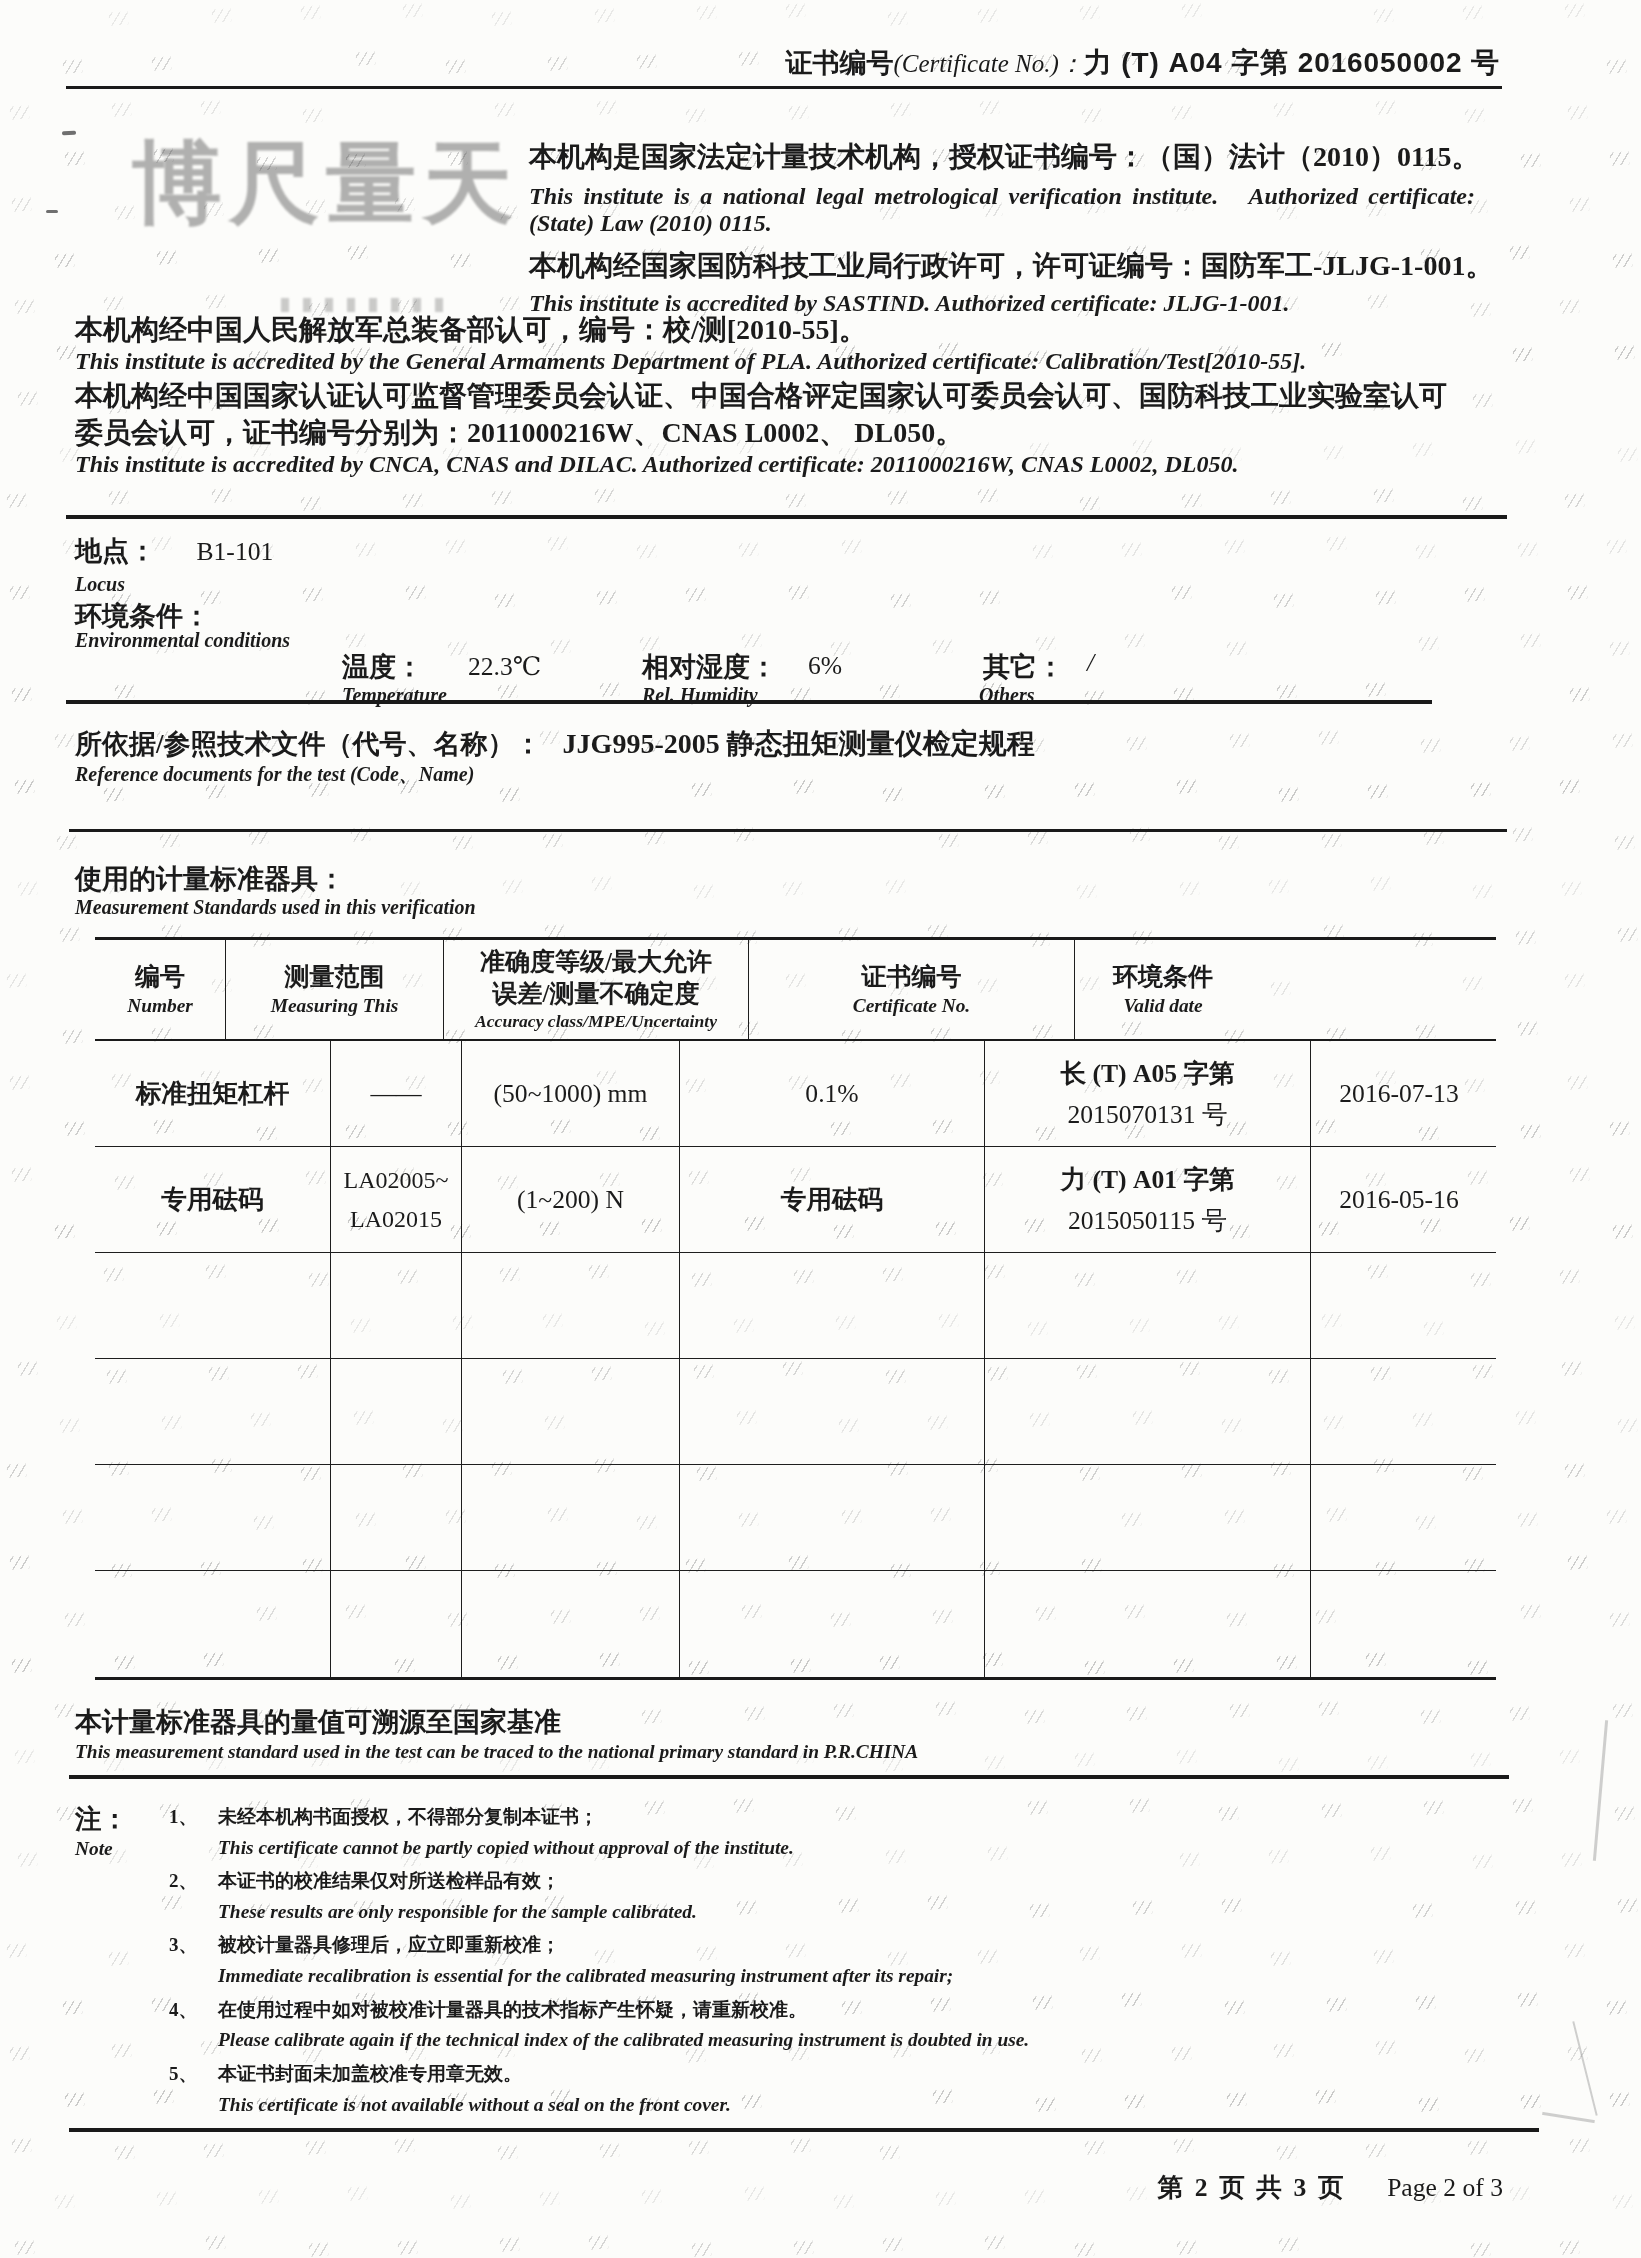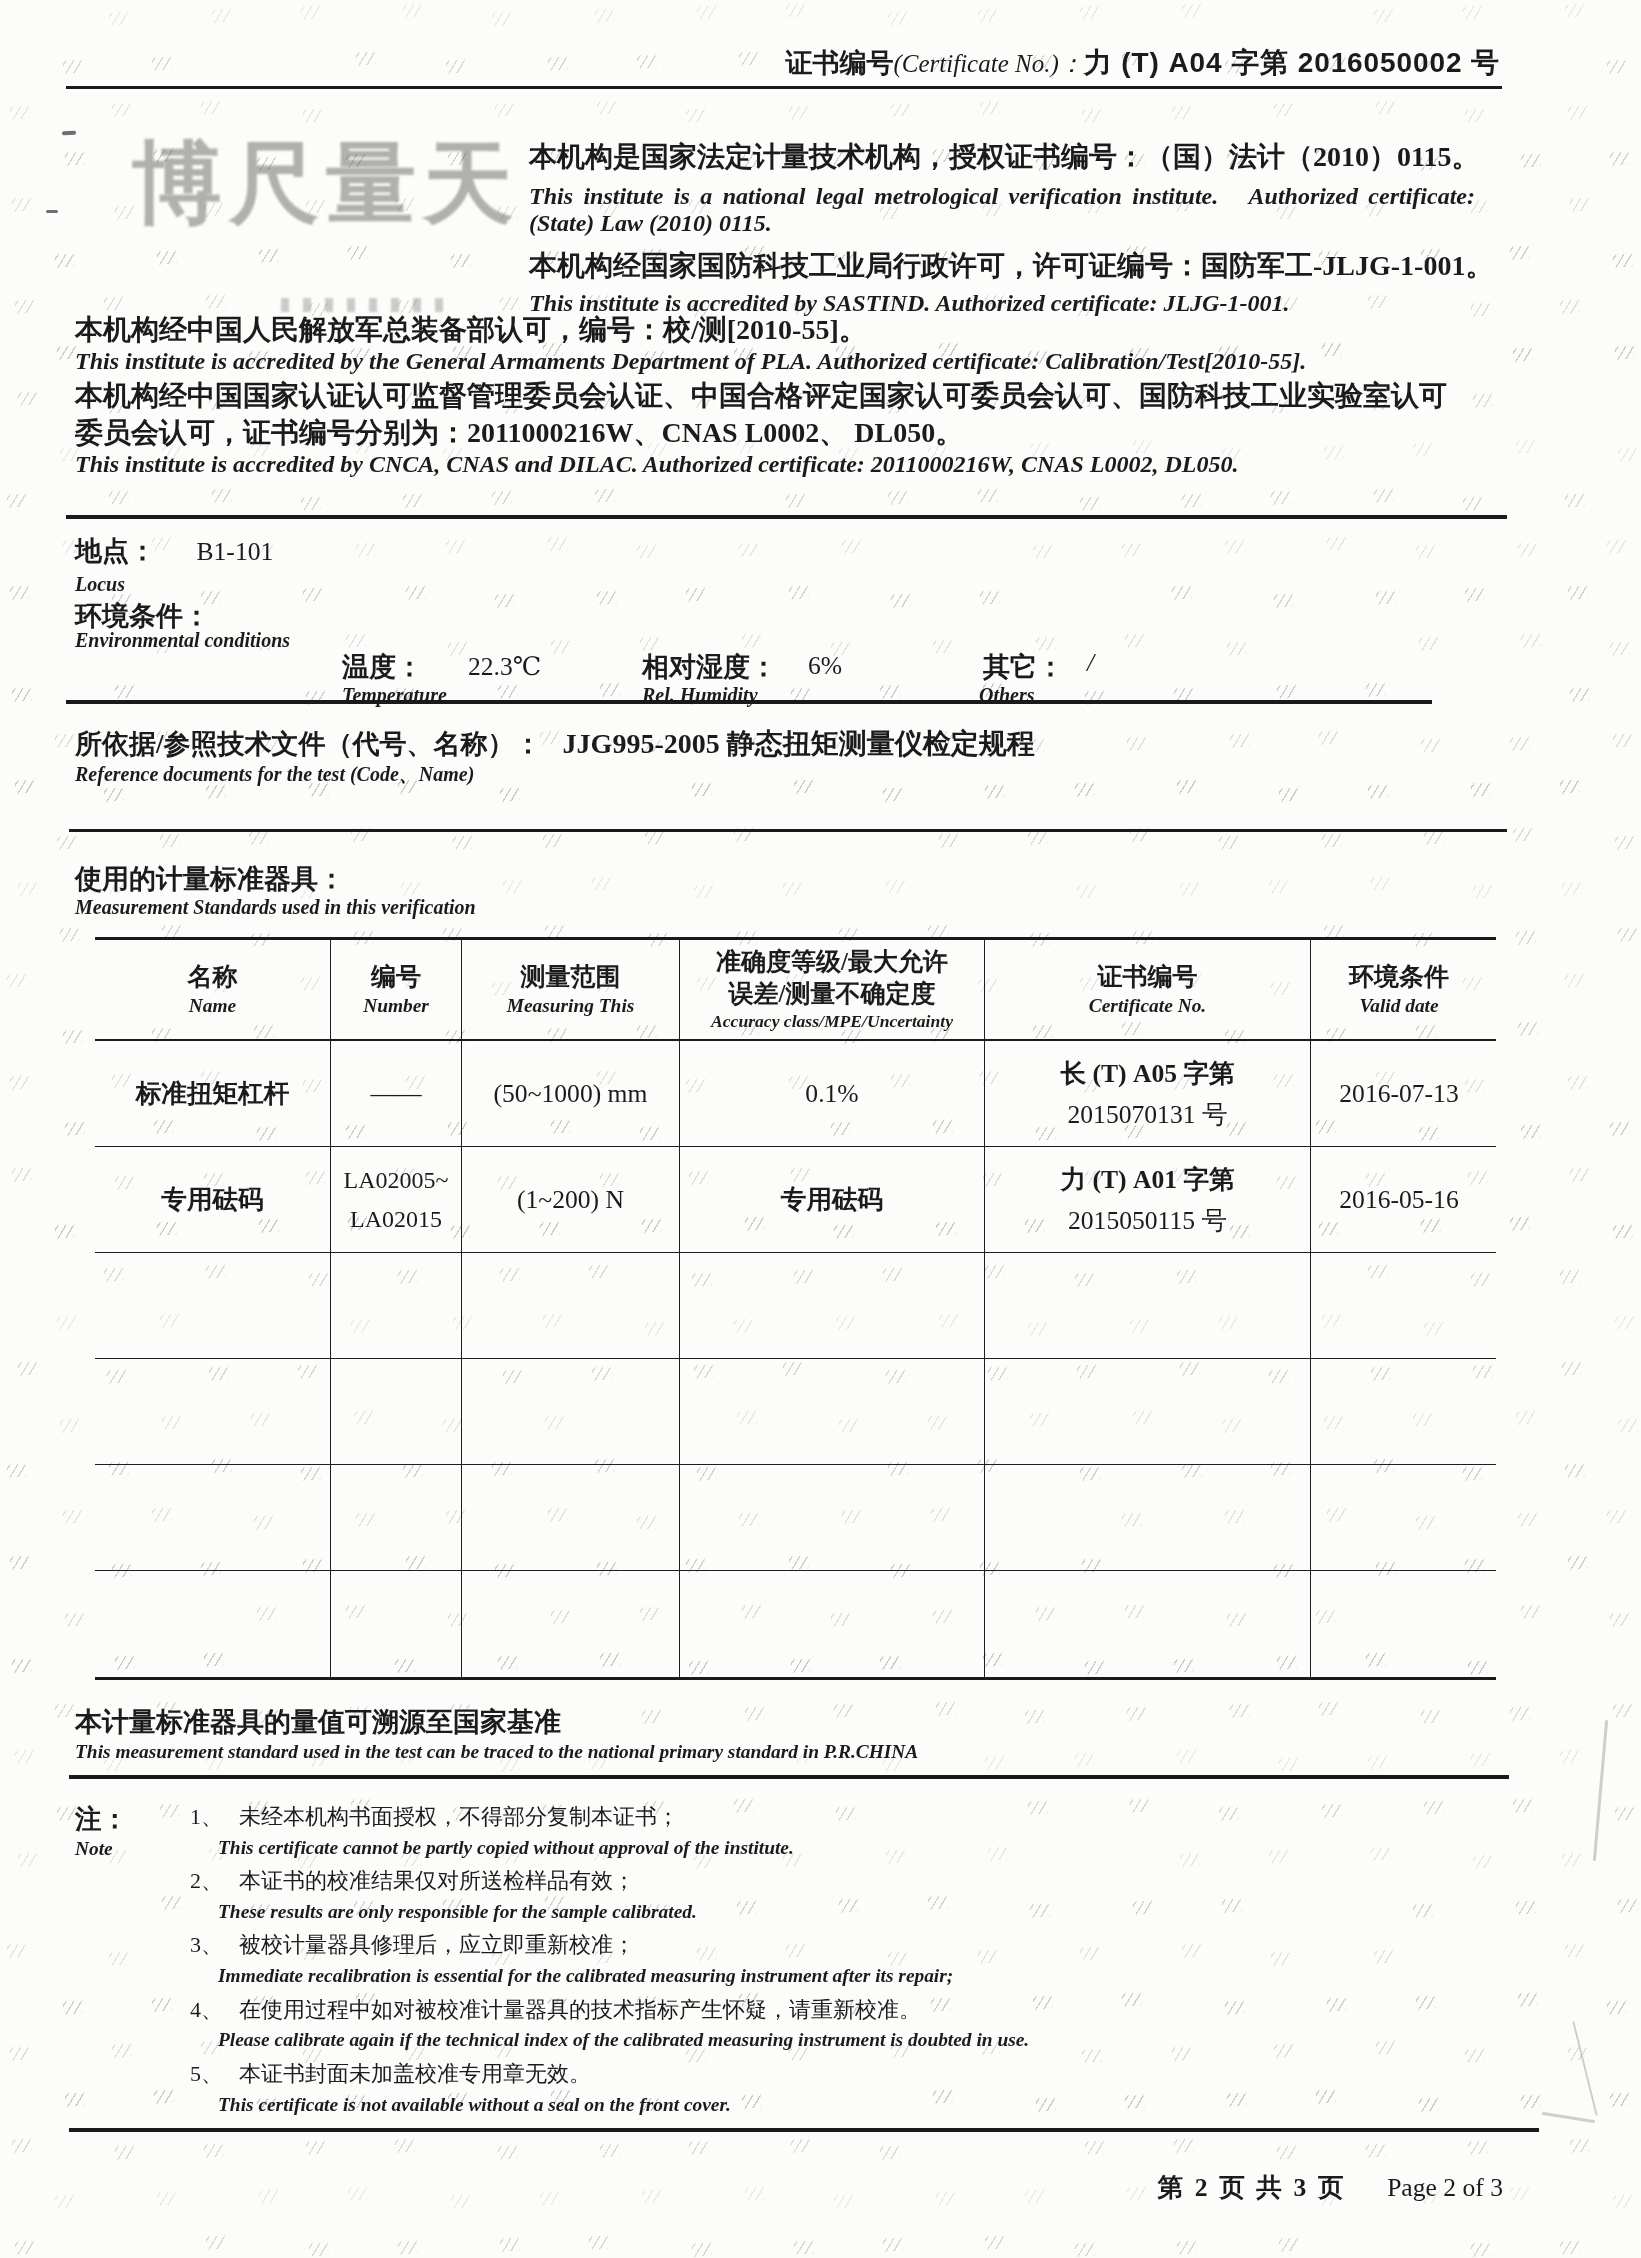--- a/index.html
+++ b/index.html
@@ -70,21 +70,21 @@
   .th-cn{font-weight:700;font-size:25px;line-height:32px;}
   .th-en{font-weight:700;font-style:italic;font-size:19.4px;line-height:25px;}
   .th-en-xs{font-weight:700;font-style:italic;font-size:17.6px;line-height:23px;}
   .td-cn{font-weight:700;font-size:25.6px;}
   .td-v{font-size:25.6px;}
   .td-2l{font-size:24px;line-height:39px;}
   .cert1{font-weight:700;font-size:25.6px;line-height:41px;}
   .cert2{font-size:25.6px;line-height:41px;}
 
   
-  .note-cn{font-weight:400;font-size:22px;line-height:33px;margin-bottom:1.8px;white-space:nowrap;margin-left:21px;}
+  .note-cn{font-weight:700;font-size:19px;line-height:33px;margin-bottom:1.8px;white-space:nowrap;}
   .note-no{display:inline-block;width:49px;}
   .note-en{font-weight:700;font-style:italic;font-size:19.4px;line-height:25px;margin-left:49px;margin-bottom:4.4px;}
 
   
   .footer{top:2170px;right:139px;white-space:nowrap;}
   .f-cn{font-weight:700;font-size:25.6px;letter-spacing:2.6px;}
   .f-en{font-size:25.6px;margin-left:41px;}
 
   
   .dash{position:absolute;background:#6f6f6f;border-radius:1.8px;}
@@ -891,24 +891,20 @@
     </div>
     <div class="abs en-sm" style="left:75px;top:762px;">Reference documents for the test (Code、Name)</div>
 
     <div class="rule" style="left:69px;top:829px;width:1438px;height:2.6px;"></div>
 
     <div class="abs lbl" style="left:75px;top:861px;">使用的计量标准器具：</div>
     <div class="abs en-sm" style="left:75px;top:895px;">Measurement Standards used in this verification</div>
 
     <div class="abs stable">
       <div class="trow trow-h">
-        <div class="tc w1">
-          <div class="th-cn">名称</div>
-          <div class="th-en">Name</div>
-        </div>
         <div class="tc w2">
           <div class="th-cn">编号</div>
           <div class="th-en">Number</div>
         </div>
         <div class="tc w3">
           <div class="th-cn">测量范围</div>
           <div class="th-en">Measuring This</div>
         </div>
         <div class="tc w4">
           <div class="th-cn">准确度等级/最大允许</div>

